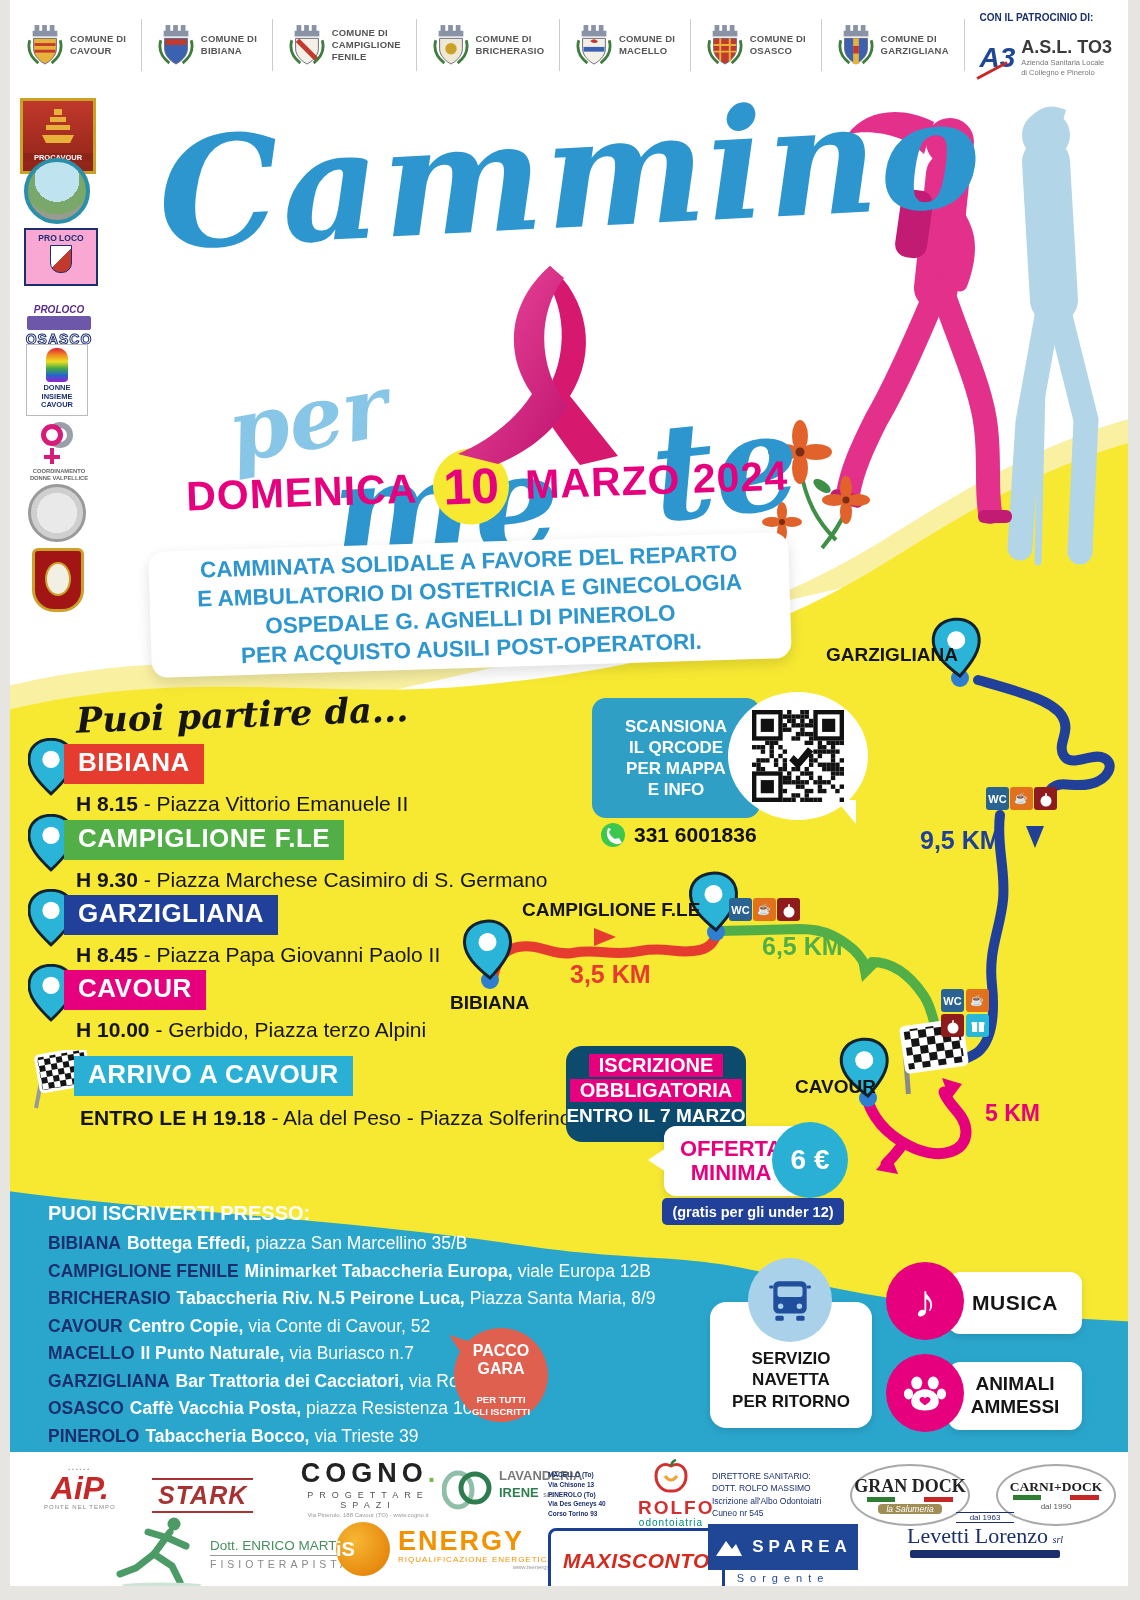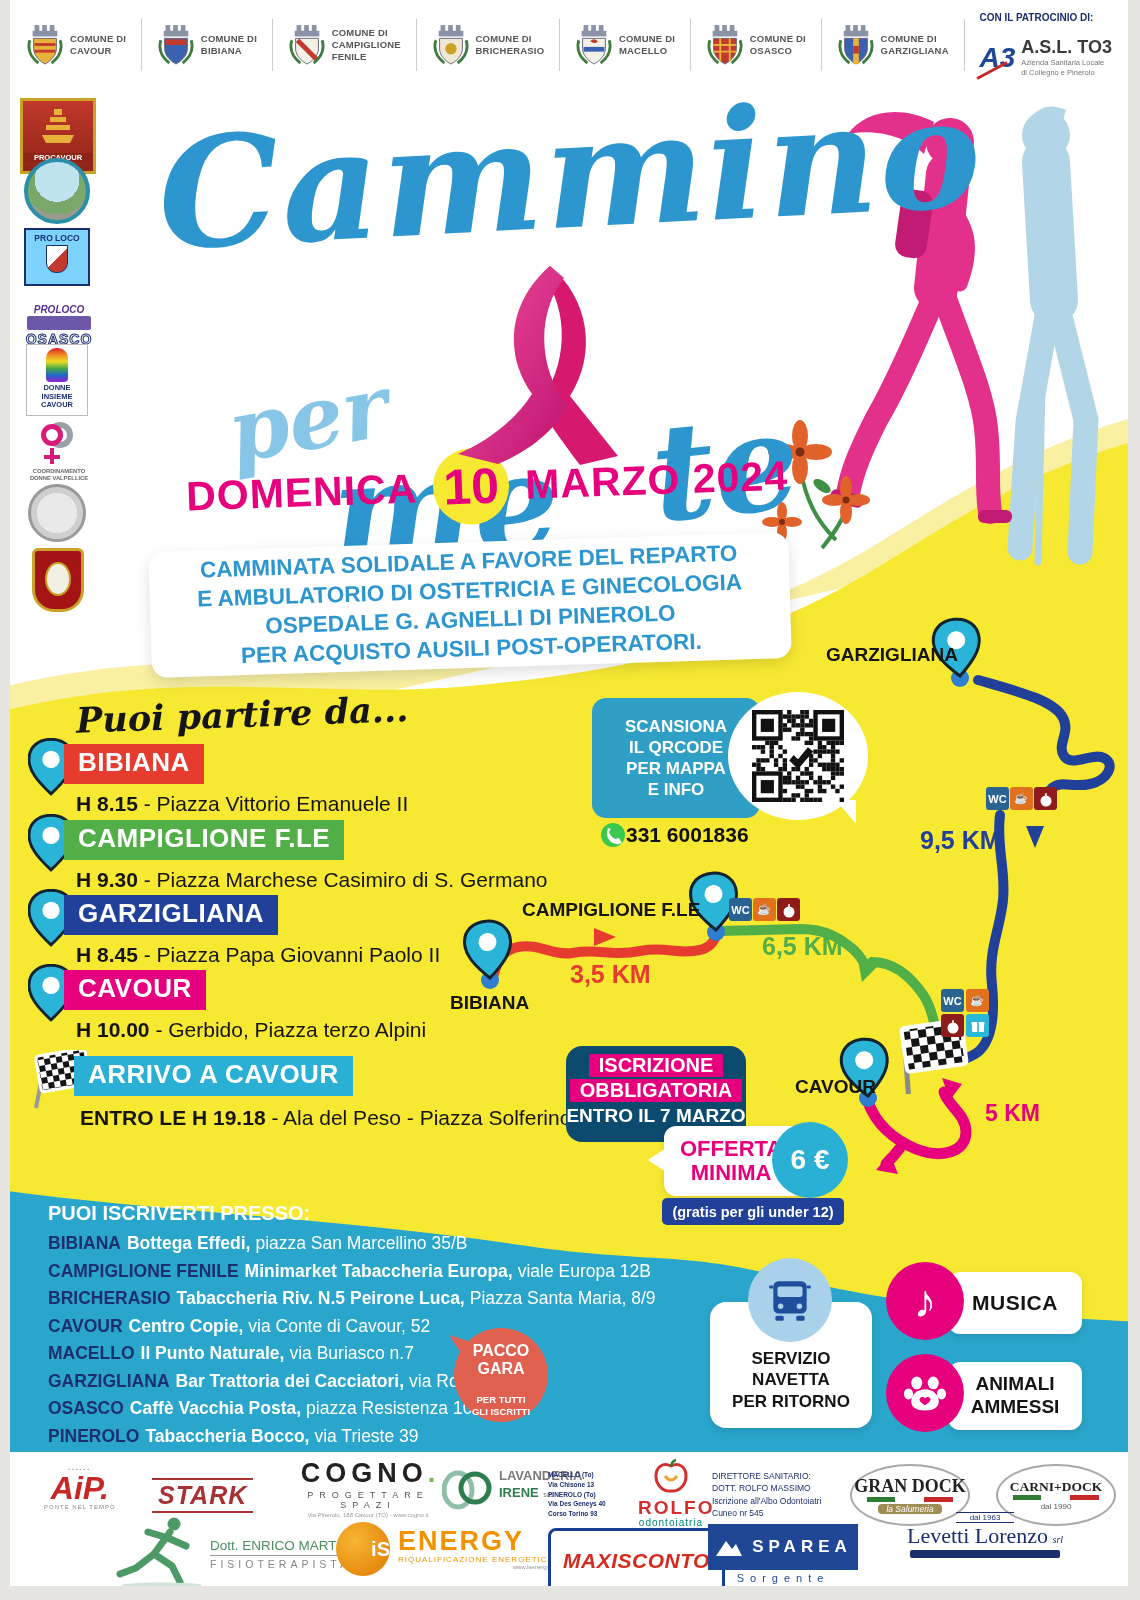--- a/index.html
+++ b/index.html
@@ -282,21 +282,21 @@
     <div class="ab" style="left:6px;top:2px;width:76px;height:76px;background:linear-gradient(#c0392b,#8f2418);border:3px solid #c9a227;box-sizing:border-box;text-align:center;">
       <svg width="40" height="44" viewBox="0 0 40 44" style="margin-top:4px;">
           <rect x="16" y="4" width="8" height="6" fill="#e8b23a"></rect>
           <rect x="12" y="12" width="16" height="5" fill="#e8b23a"></rect>
           <rect x="8" y="20" width="24" height="5" fill="#e8b23a"></rect>
           <path d="M4,30 h32 l-4,8 h-24 z" fill="#e8b23a"></path>
         </svg>
       <div style="font-size:7.5px;font-weight:800;color:#fff;background:#8f2418;">PROCAVOUR</div>
     </div>
     <div class="ab" style="left:10px;top:62px;width:66px;height:66px;border-radius:50%;border:4px solid #2a8fa8;background:radial-gradient(circle at 50% 30%,#bfe3ef 0 45%,#7aa86b 45% 70%,#9a9a8e 70%);box-sizing:border-box;"></div>
-    <div class="ab" style="left:10px;top:132px;width:66px;height:58px;background:#7dd3fc;border:2px solid #1b2f6e;box-sizing:border-box;text-align:center;">
+    <div class="ab" style="left:10px;top:132px;width:74px;height:58px;background:#f9a8d4;border:2px solid #1b2f6e;box-sizing:border-box;text-align:center;">
       <div style="font-size:8.5px;font-weight:800;color:#1b2f6e;margin-top:3px;">PRO LOCO</div>
       <div style="width:20px;height:26px;margin:2px auto 0;background:linear-gradient(135deg,#fff 48%,#c23a2e 48%);border:1.5px solid #1b2f6e;border-radius:0 0 10px 10px;"></div>
     </div>
     <div class="ab" style="left:4px;top:208px;width:82px;height:48px;text-align:center;">
       <div style="font-size:10px;font-weight:900;font-style:italic;color:#5b2d8f;">PROLOCO</div>
       <div style="width:64px;height:14px;margin:1px auto;background:#6c57a8;border-radius:2px;"></div>
       <div style="font-size:14px;font-weight:900;color:#fff;-webkit-text-stroke:1px #1b2f6e;letter-spacing:1px;">OSASCO</div>
     </div>
     <div class="ab" style="left:12px;top:248px;width:62px;height:72px;background:#fff;border:1px solid #bbb;box-sizing:border-box;text-align:center;">
       <div style="width:22px;height:34px;margin:3px auto 0;border-radius:10px 10px 4px 4px;background:linear-gradient(#d23,#e82,#ed2,#4a4,#26c,#92c);"></div>
@@ -583,21 +583,21 @@
         <rect x="8" y="8" width="12" height="12"></rect>
         <rect x="56" y="0" width="28" height="28"></rect>
         <rect fill="#fff" x="60" y="4" width="20" height="20"></rect>
         <rect x="64" y="8" width="12" height="12"></rect>
         <rect x="0" y="56" width="28" height="28"></rect>
         <rect fill="#fff" x="4" y="60" width="20" height="20"></rect>
         <rect x="8" y="64" width="12" height="12"></rect>
         <path d="M34,46 l8,8 14,-16 -5,-4 -9,11 -4,-4 z"></path>
       </g>
   </svg>
-  <div class="ab" style="left:600px;top:822px;display:flex;align-items:center;z-index:3;">
+  <div class="ab" style="left:600px;top:822px;display:flex;align-items:center;gap:8px;z-index:3;">
     <svg width="26" height="26" viewBox="0 0 26 26">
       <circle cx="13" cy="13" r="12" fill="#3cc84f"></circle>
       <path d="M8,6 q-3,8 2,13 q5,5 12,2 l-3,-5 -4,1 q-5,-3 -6,-7 l2,-3 z" fill="#fff"></path>
     </svg>
     <b style="font-size:21px;color:#111;">331 6001836</b>
   </div>
 
   <div class="maplbl" style="left:826px;top:644px;">GARZIGLIANA</div>
   <div class="maplbl" style="left:522px;top:899px;">CAMPIGLIONE F.LE</div>
   <div class="maplbl" style="left:450px;top:992px;">BIBIANA</div>
@@ -776,21 +776,21 @@
       <path d="M56,24 L74,32 M56,24 L36,18"></path>
       <path d="M42,40 L60,52 L68,68 M42,40 L24,54 L8,60"></path>
     </g>
     <ellipse cx="50" cy="71" rx="40" ry="2.5" fill="#cfe3d6"></ellipse>
   </svg>
   <div class="ab" style="left:210px;top:1538px;z-index:4;">
     <div style="font-size:13.5px;color:#4a8f5f;border-bottom:1px solid #999;padding-bottom:2px;">Dott. ENRICO MARTINO</div>
     <div style="font-size:10.5px;color:#888;letter-spacing:4px;margin-top:2px;">FISIOTERAPISTA</div>
   </div>
   <div class="ab" style="left:336px;top:1522px;display:flex;align-items:center;gap:8px;z-index:4;">
-    <div style="width:54px;height:54px;border-radius:50%;background:radial-gradient(circle at 35% 35%,#f7b733,#e07800);display:flex;align-items:center;justify-content:flex-end;">
+    <div style="width:54px;height:54px;border-radius:50%;background:radial-gradient(circle at 35% 35%,#f7b733,#e07800);display:flex;align-items:center;justify-content:flex-start;">
       <b style="color:#fff;font-size:20px;">iS</b>
     </div>
     <div>
       <div style="font-size:27px;font-weight:900;color:#f39200;letter-spacing:2px;line-height:1;">ENERGY</div>
       <div style="font-size:8px;color:#f39200;letter-spacing:1px;">RIQUALIFICAZIONE ENERGETICA</div>
       <div style="font-size:6px;color:#999;text-align:right;">www.isenergy.it</div>
     </div>
   </div>
   <div class="ab" style="left:524px;top:1528px;z-index:4;text-align:center;">
     <div style="border:3px solid #1b3f94;border-radius:8px;background:#fff;padding:18px 12px;margin-left:24px;">

